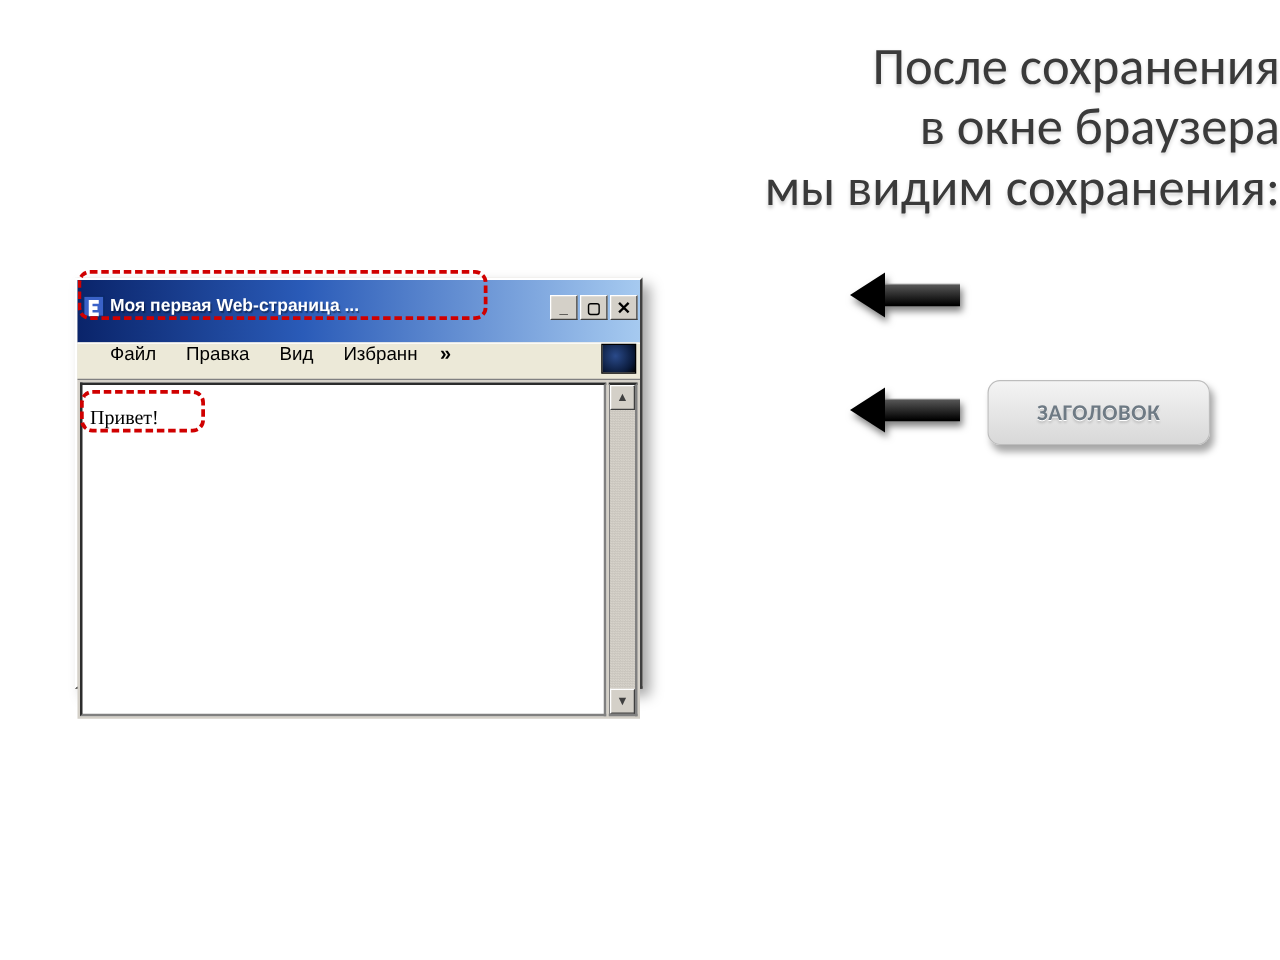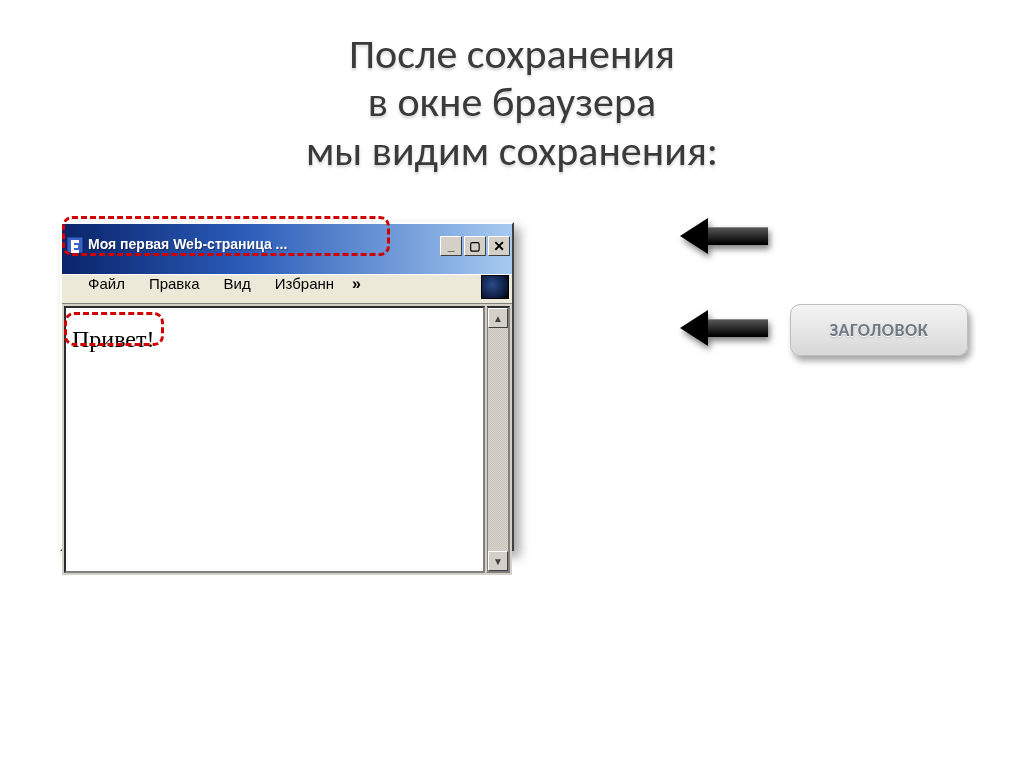--- a/index.html
+++ b/index.html
@@ -1,19 +1,19 @@
 <!DOCTYPE html>
 <html><head>
 <meta charset="utf-8">
 <style>
   html,body{margin:0;padding:0;width:1024px;height:768px;font-family:"Segoe UI",Arial,sans-serif;background:#fff;overflow:hidden}
   .slide{position:relative;width:1024px;height:768px}
 
   
-  .heading{position:absolute;top:30px;left:0;width:1024px;text-align:center;
+  .heading{position:absolute;top:30px;left:0;width:1024px;text-align:right;
     font-family:"Calibri","Segoe UI",sans-serif;font-size:42px;line-height:1.15;color:#3a3a3a;
     text-shadow:0 0 6px rgba(255,255,255,.9),0 2px 3px rgba(0,0,0,.25)}
 
   
   .browser{position:absolute;left:60px;top:222px;width:450px;height:325px;
     background:#d4d0c8;border:2px solid #404040;border-top-color:#fff;border-left-color:#fff;
     box-shadow:6px 6px 10px rgba(0,0,0,.35), -1px -1px 0 #808080 inset}
   .titlebar{height:26px;display:flex;align-items:flex-start;
     background:linear-gradient(to right,#0a246a 0%,#2a5bb8 40%,#a6caf0 100%);color:#fff;padding:12px 2px}
   .tb-icon{width:18px;height:18px;margin:0 4px 0 2px;flex:0 0 auto}
@@ -27,21 +27,21 @@
   .menubar{height:28px;background:#ece9d8;border-top:1px solid #fff;border-bottom:1px solid #808080;
     display:flex;align-items:flex-start}
   .mb-grip{width:6px;margin:3px 2px;border-left:2px solid #fff;border-right:2px solid #808080}
   .mb-item{padding:0 12px;font-size:15px;color:#000;display:flex;align-items:center;cursor:default}
   .mb-more{padding:0 6px;font-size:16px;font-weight:bold;color:#000;display:flex;align-items:center}
   .mb-logo{width:30px;margin-left:auto;margin-right:2px;display:flex;align-items:center;justify-content:center}
   .mb-logo-box{width:26px;height:22px;background:radial-gradient(circle at 40% 40%,#2a4a8a 0%,#0a1a3a 70%,#000 100%);border:1px solid #000}
 
   .content-area{position:relative;height:calc(100% - 26px - 28px);display:flex;background:#d4d0c8}
   .viewport{flex:1;background:#fff;border:2px inset #808080;margin:2px;position:relative;overflow:hidden}
-  .page-text{position:absolute;left:6px;top:18px;font-family:"Times New Roman",serif;font-size:24px;color:#000}
+  .page-text{position:absolute;left:6px;top:18px;font-family:"Times New Roman",serif;font-size:16px;color:#000}
   .vscroll{width:20px;margin:2px 2px 2px 0;background:#d8d4cc;display:flex;flex-direction:column;
     border:2px inset #808080;border-left:1px solid #808080}
   .sbtn{height:18px;background:#d4d0c8;border:1px solid #404040;border-top-color:#fff;border-left-color:#fff;
     display:flex;align-items:center;justify-content:center;font-size:10px;color:#404040}
   .strack{flex:1;background:repeating-conic-gradient(#d8d4cc 0 25%,#c8c4bc 0 50%) 0 0/2px 2px}
 
   
   .dash{position:absolute;border:3px dashed #d00000;border-radius:10px;pointer-events:none}
   .dash-title{left:62px;top:216px;width:322px;height:34px}
   .dash-body {left:64px;top:312px;width:94px;height:28px}

